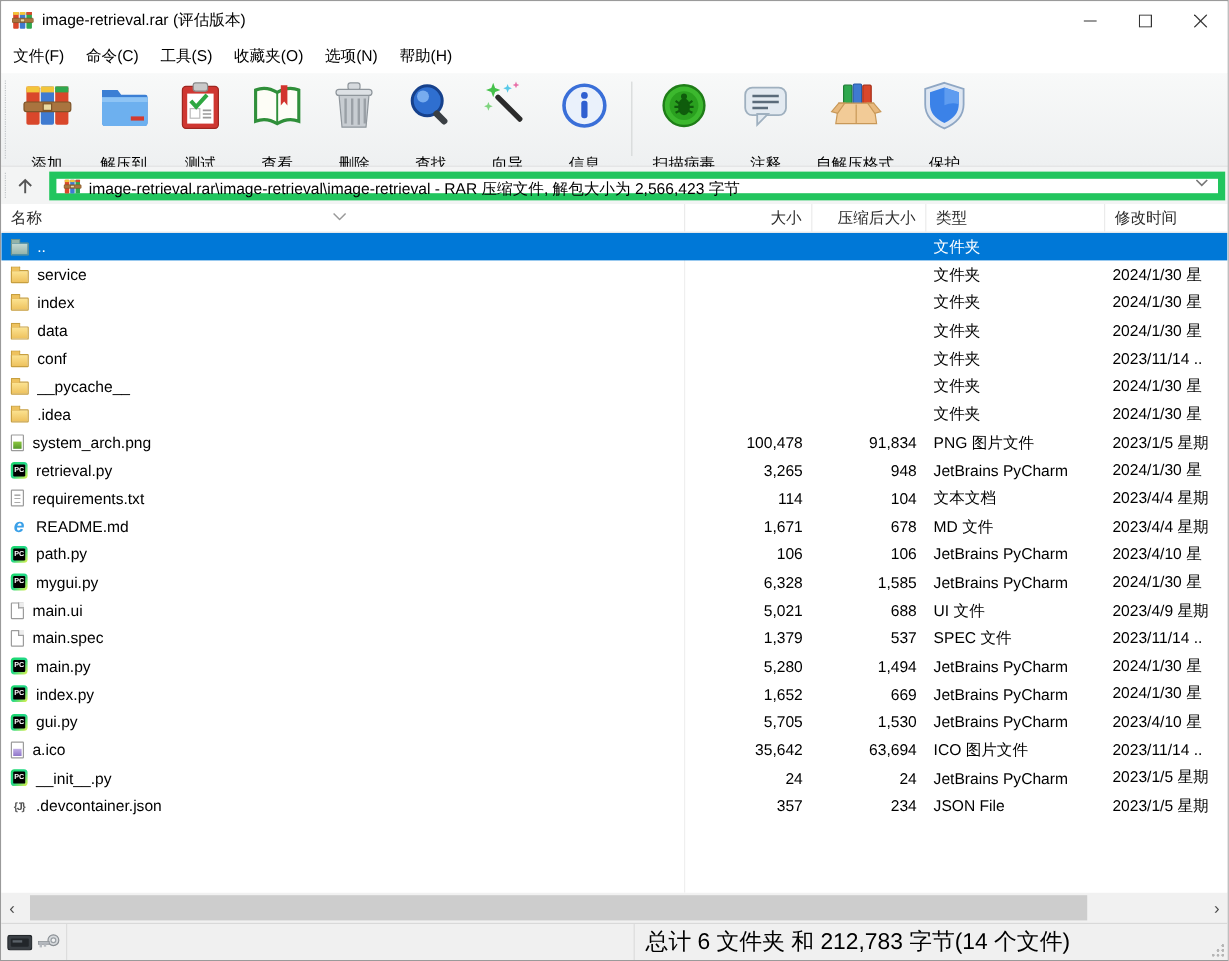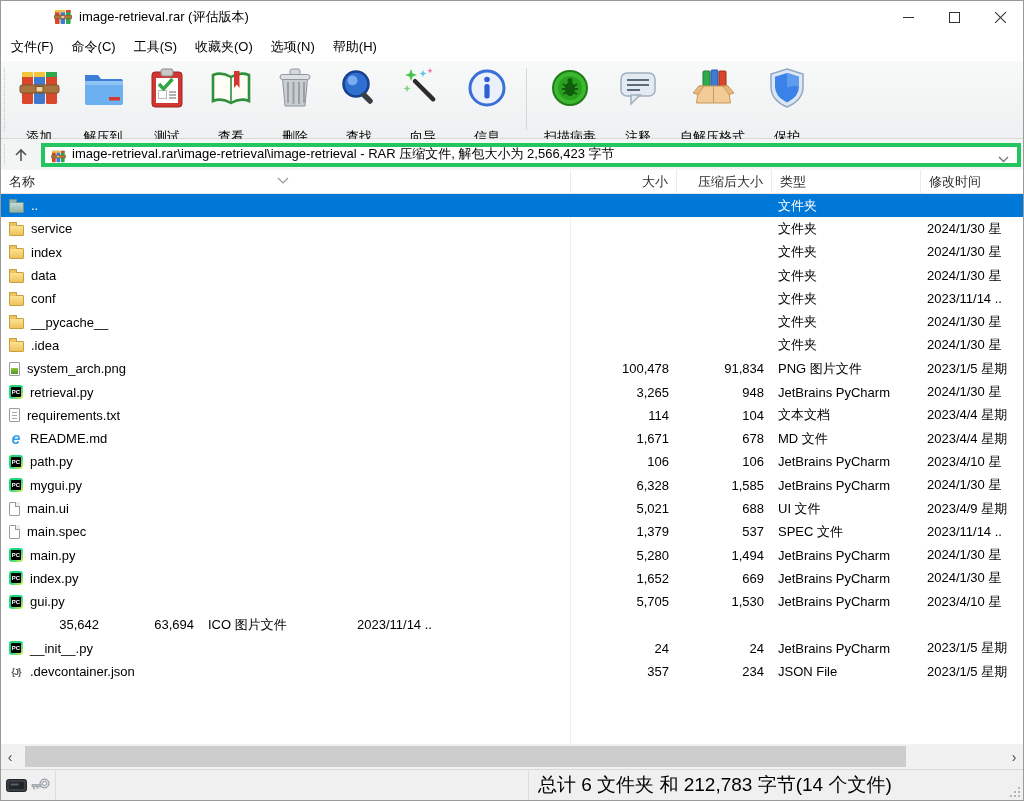--- a/index.html
+++ b/index.html
@@ -1,21 +1,21 @@
 <!DOCTYPE html>
 <html style="--sel: #0078d7;"><head>
 <meta charset="utf-8">
 <style>
   :root { --sel:#0078d7; }
   * { box-sizing:border-box; margin:0; padding:0; }
   body { margin:0; background:#fff; font-family:"Liberation Sans","DejaVu Sans",sans-serif; }
   .window { width:1024px; height:801px; border:1px solid #9a9a9a; background:#fff; display:flex; flex-direction:column; overflow:hidden; }
 
   
-  .titlebar { height:32px; flex:0 0 auto; display:flex; align-items:center; background:#fff;margin-left:44px; }
+  .titlebar { height:32px; flex:0 0 auto; display:flex; align-items:center; background:#fff; }
   .app-icon { margin-left:9px; flex:0 0 auto; display:flex; }
   .title { margin-left:7px; font-size:13px; color:#000; white-space:nowrap; }
   .win-controls { margin-left:auto; display:flex; height:100%; }
   .wbtn { width:46px; height:100%; display:flex; align-items:center; justify-content:center; }
 
   
   .menubar { height:28px; flex:0 0 auto; display:flex; align-items:center; padding-left:4px; background:#fff; }
   .menu-item { font-size:13px; color:#000; padding:3px 6px; margin-right:6px; white-space:nowrap; }
 
   
@@ -23,21 +23,21 @@
   .toolbar::before { content:""; position:absolute; left:3px; top:6px; bottom:6px; border-left:1px dotted #c2c6c9; }
   .tbtn { display:flex; flex-direction:column; align-items:center; padding:2px 10px; }
   .ticon { width:44px; height:44px; display:block; }
   .tlabel { font-size:13px; margin-top:18px; white-space:nowrap; color:#000; }
   .tsep { width:1px; align-self:stretch; background:#d5d7d8; margin:4px 7px 8px 7px; }
 
   
   .addressbar { height:31px; flex:0 0 auto; display:flex; align-items:center; background:#f3f4f4; padding:0 2px 0 0; position:relative; }
   .addressbar::before { content:""; position:absolute; left:3px; top:5px; bottom:5px; border-left:1px dotted #c2c6c9; }
   .upbtn { width:40px; height:25px; display:flex; align-items:center; justify-content:center; flex:0 0 auto; }
-  .combo { flex:1; height:24px; background:#fff; border:4px solid #22c55e; display:flex; align-items:flex-end; padding:0 8px 0 6px; min-width:0; }
+  .combo { flex:1; height:24px; background:#fff; border:6px solid #22c55e; display:flex; align-items:flex-start; padding:0 8px 0 6px; min-width:0; }
   .combo-text { font-size:13px; margin-left:6px; white-space:nowrap; overflow:hidden; flex:1; }
   .chev { margin-left:8px; flex:0 0 auto; display:flex; }
 
   
   .lheader { height:24px; flex:0 0 auto; display:flex; background:#fff; border-bottom:1px solid #e6e6e6; font-size:13px; color:#2b2b2b; }
   .hc { display:flex; align-items:center; padding:0 8px; border-right:1px solid #ebebeb; position:relative; }
   .hc.r { justify-content:flex-end; }
   .hc-name { width:570px; }
   .hc-size { width:106px; }
   .hc-packed { width:95px; }
@@ -477,20 +477,24 @@
     <div class="cell c-name">
           <span class="fi fi-pycharm"></span>
           <span class="txt">gui.py</span>
         </div>
     <div class="cell c-size">5,705</div>
     <div class="cell c-packed">1,530</div>
     <div class="cell c-type">JetBrains PyCharm</div>
     <div class="cell c-mod">2023/4/10 星</div>
   </div>
       <div class="row">
+    <div class="cell c-name">
+          <span class="fi fi-ico"></span>
+          <span class="txt">a.ico</span>
+        </div>
     <div class="cell c-size">35,642</div>
     <div class="cell c-packed">63,694</div>
     <div class="cell c-type">ICO 图片文件</div>
     <div class="cell c-mod">2023/11/14 ..</div>
   </div>
       <div class="row">
     <div class="cell c-name">
           <span class="fi fi-pycharm"></span>
           <span class="txt">__init__.py</span>
         </div>

